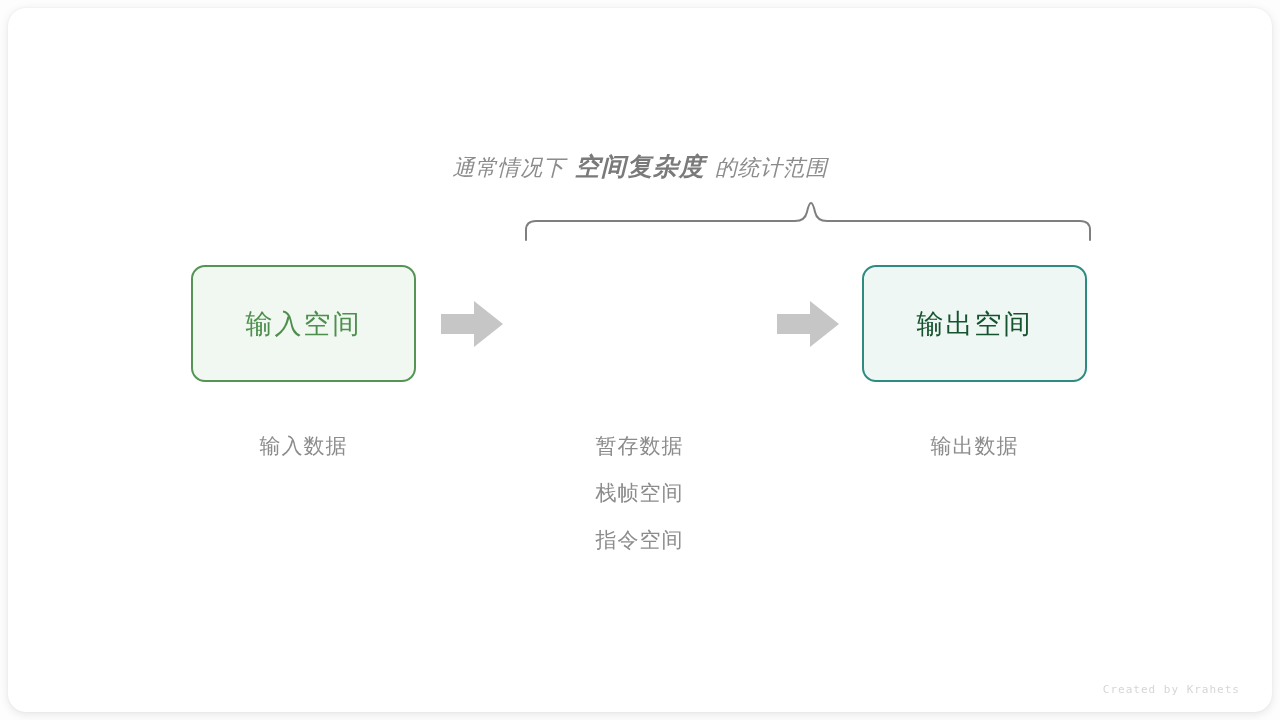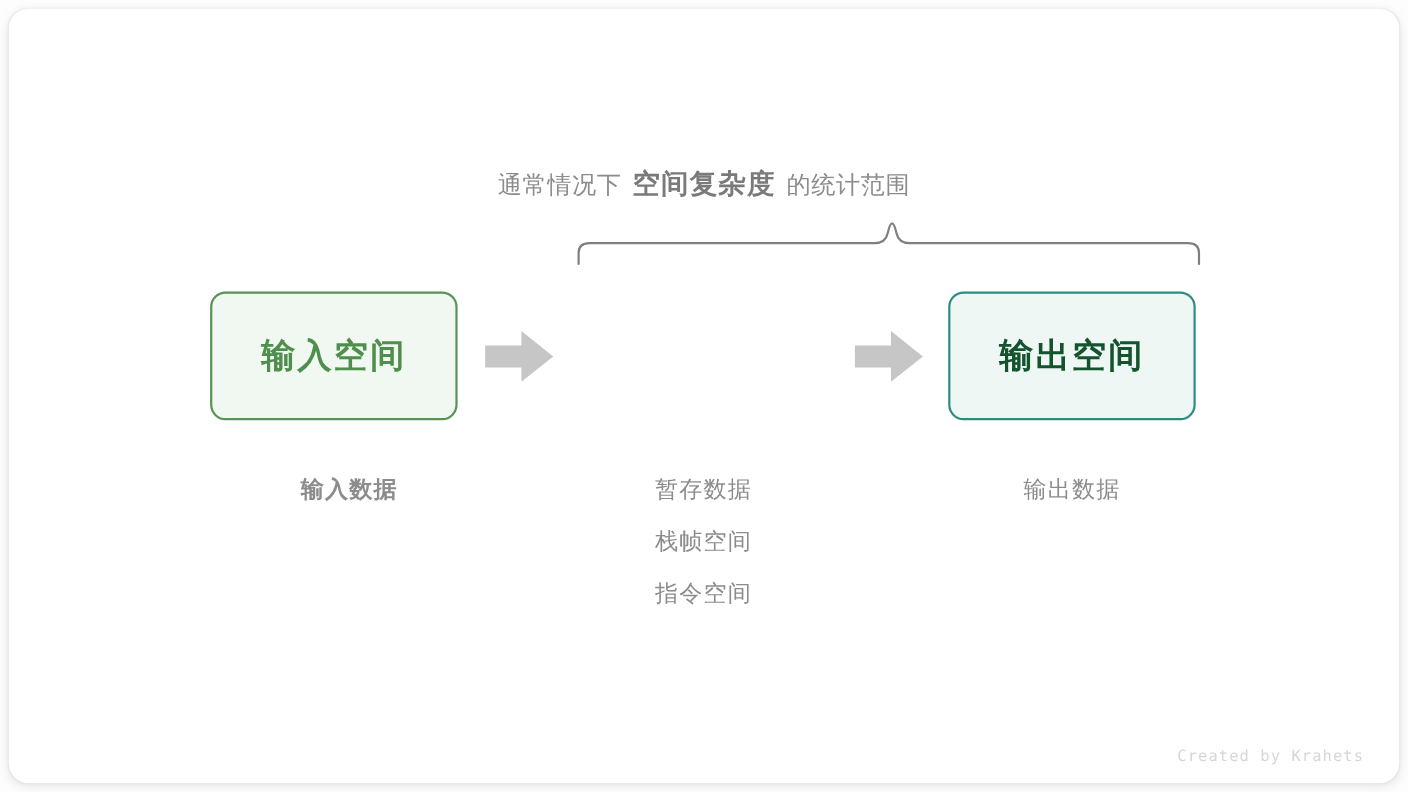--- a/index.html
+++ b/index.html
@@ -37,20 +37,21 @@
   #caption {
     position: absolute;
     left: 0;
     top: 150px;
     width: 1280px;
     text-align: center;
     white-space: nowrap;
     font-size: 22px;
     color: #8c8c8c;
     letter-spacing: 0.5px;
+    font-style: italic;
   }
   #caption .strong {
     font-size: 25px;
     font-weight: bold;
     color: #7a7a7a;
     margin: 0 10px;
     letter-spacing: 1px;
   }
 
   
@@ -70,22 +71,22 @@
     height: 117px;
     border-radius: 14px;
     border-style: solid;
     border-width: 2px;
     box-sizing: border-box;
     display: flex;
     align-items: center;
     justify-content: center;
   }
   .box-label {
-    font-size: 31px;
-    font-weight: bold;
+    font-size: 27px;
+    font-weight: normal;
     letter-spacing: 2px;
   }
   #box-input  { left: 191px;  background: #f1f8f1; border-color: #559455; }
   #box-input  .box-label { color: #4e8f4e; }
   #box-temp   { left: 527px;  background: #e9f4fc; border-color: #1a7dd1; }
   #box-temp   .box-label { color: #1f84d6; }
   #box-output { left: 862px;  background: #eff7f5; border-color: #2e8b82; }
   #box-output .box-label { color: #14532d; }
 
   
@@ -105,31 +106,31 @@
     width: 225px;
     text-align: center;
   }
   .sublabels .line {
     font-size: 21px;
     color: #8c8c8c;
     line-height: 47px;
     white-space: nowrap;
     letter-spacing: 1px;
   }
-  #sub-input  { left: 205px; font-weight: bold; }
+  #sub-input  { left: 191px; }
   #sub-temp   { left: 527px; }
   #sub-output { left: 862px; }
 
   
   #watermark {
     position: absolute;
     right: 40px;
     bottom: 24px;
     font-family: "DejaVu Sans Mono", "Liberation Mono", monospace;
-    font-size: 14px;
+    font-size: 11px;
     color: #d6d6d6;
     letter-spacing: 1px;
   }
 </style>
 </head>
 <body>
 
 <div id="canvas">
 
   <div id="card"></div>

